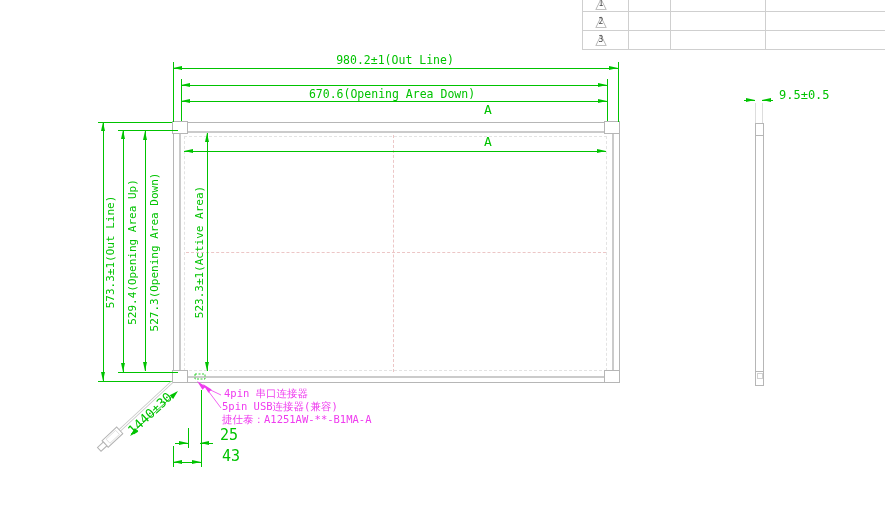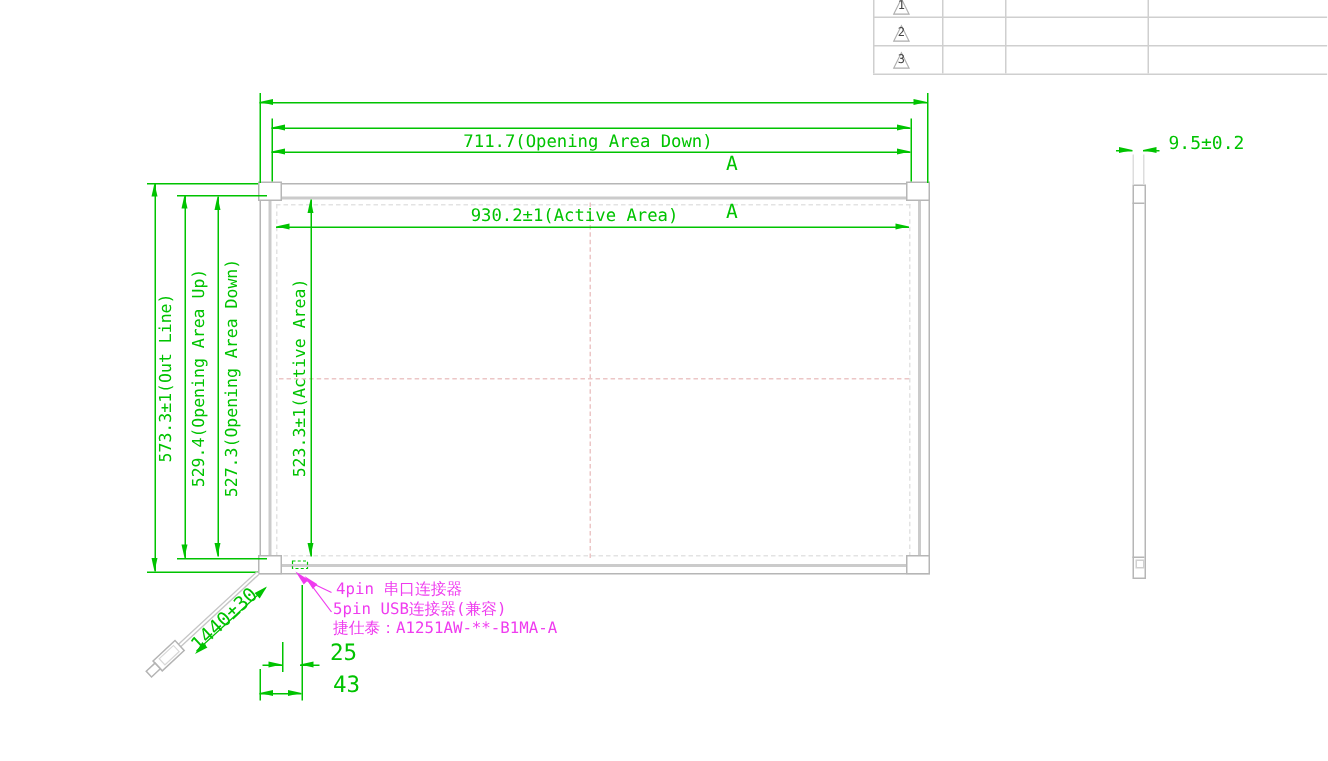--- a/index.html
+++ b/index.html
@@ -86,34 +86,34 @@
   <div class="gh" style="left:98px;top:381px;width:74px;"></div>
   <div class="gh" style="left:118px;top:130px;width:60px;"></div>
   <div class="gh" style="left:118px;top:372px;width:60px;"></div>
   <div class="gv" style="left:173px;top:446px;height:21px;"></div>
   <div class="gv" style="left:188px;top:428px;height:20px;"></div>
   <div class="gv" style="left:201px;top:390px;height:77px;"></div>
 
   <div class="gh" style="left:173px;top:68px;width:445px;"></div>
   <div class="aL" style="left:173px;top:65.5px;"></div>
   <div class="aR" style="left:609px;top:65.5px;"></div>
+  <div class="dt" style="left:245px;top:54px;width:300px;">980.2±1(Out Line)</div>
 
   <div class="gh" style="left:181px;top:85px;width:426px;"></div>
   <div class="aL" style="left:181px;top:82.5px;"></div>
   <div class="aR" style="left:598px;top:82.5px;"></div>
 
   <div class="gh" style="left:181px;top:101px;width:426px;"></div>
   <div class="aL" style="left:181px;top:98.5px;"></div>
   <div class="aR" style="left:598px;top:98.5px;"></div>
-  <div class="dt" style="left:242px;top:88px;width:300px;">711.7(Opening Area Down)</div>
+  <div class="dt" style="left:242px;top:88px;width:300px;">670.6(Opening Area Down)</div>
 
   <div class="gh" style="left:184px;top:151px;width:422px;"></div>
   <div class="aL" style="left:184px;top:148.5px;"></div>
   <div class="aR" style="left:597px;top:148.5px;"></div>
-  <div class="dt" style="left:233px;top:137px;width:300px;">930.2±1(Active Area)</div>
 
   <div class="secA" style="left:484px;top:103px;">A</div>
   <div class="secA" style="left:484px;top:135px;">A</div>
 
   <div class="gv" style="left:103px;top:122px;height:259px;"></div>
   <div class="aU" style="left:101px;top:122px;"></div>
   <div class="aD" style="left:101px;top:372px;"></div>
   <div class="dtv" style="left:-19px;top:245px;">573.3±1(Out Line)</div>
 
   <div class="gv" style="left:123px;top:130px;height:242px;"></div>
@@ -134,21 +134,21 @@
   <div class="rect" style="left:755px;top:123px;width:7px;height:261px;border:1px solid var(--ol);background:#fff;"></div>
   <div class="yh" style="left:755px;top:135px;width:8px;"></div>
   <div class="yh" style="left:755px;top:371px;width:8px;"></div>
   <div class="rect" style="left:756.5px;top:373px;width:4px;height:4px;border:1px solid #d0d0d0;"></div>
   <div class="abs" style="left:755px;top:103px;height:20px;width:0;border-left:1px solid #ddd;"></div>
   <div class="abs" style="left:762px;top:103px;height:20px;width:0;border-left:1px solid #ddd;"></div>
   <div class="gh" style="left:744px;top:100px;width:11px;"></div>
   <div class="gh" style="left:762px;top:100px;width:11px;"></div>
   <div class="aR" style="left:746px;top:97.5px;"></div>
   <div class="aL" style="left:762px;top:97.5px;"></div>
-  <div class="dt" style="left:779px;top:89px;font-size:12px;">9.5±0.2</div>
+  <div class="dt" style="left:779px;top:89px;font-size:12px;">9.5±0.5</div>
 
   <div class="gh" style="left:175px;top:443px;width:13px;"></div>
   <div class="gh" style="left:200px;top:443px;width:13px;"></div>
   <div class="aR" style="left:179px;top:440.5px;"></div>
   <div class="aL" style="left:200px;top:440.5px;"></div>
   <div class="dt big" style="left:220px;top:427px;">25</div>
 
   <div class="gh" style="left:173px;top:462px;width:28px;"></div>
   <div class="aL" style="left:173px;top:459.5px;"></div>
   <div class="aR" style="left:192px;top:459.5px;"></div>

